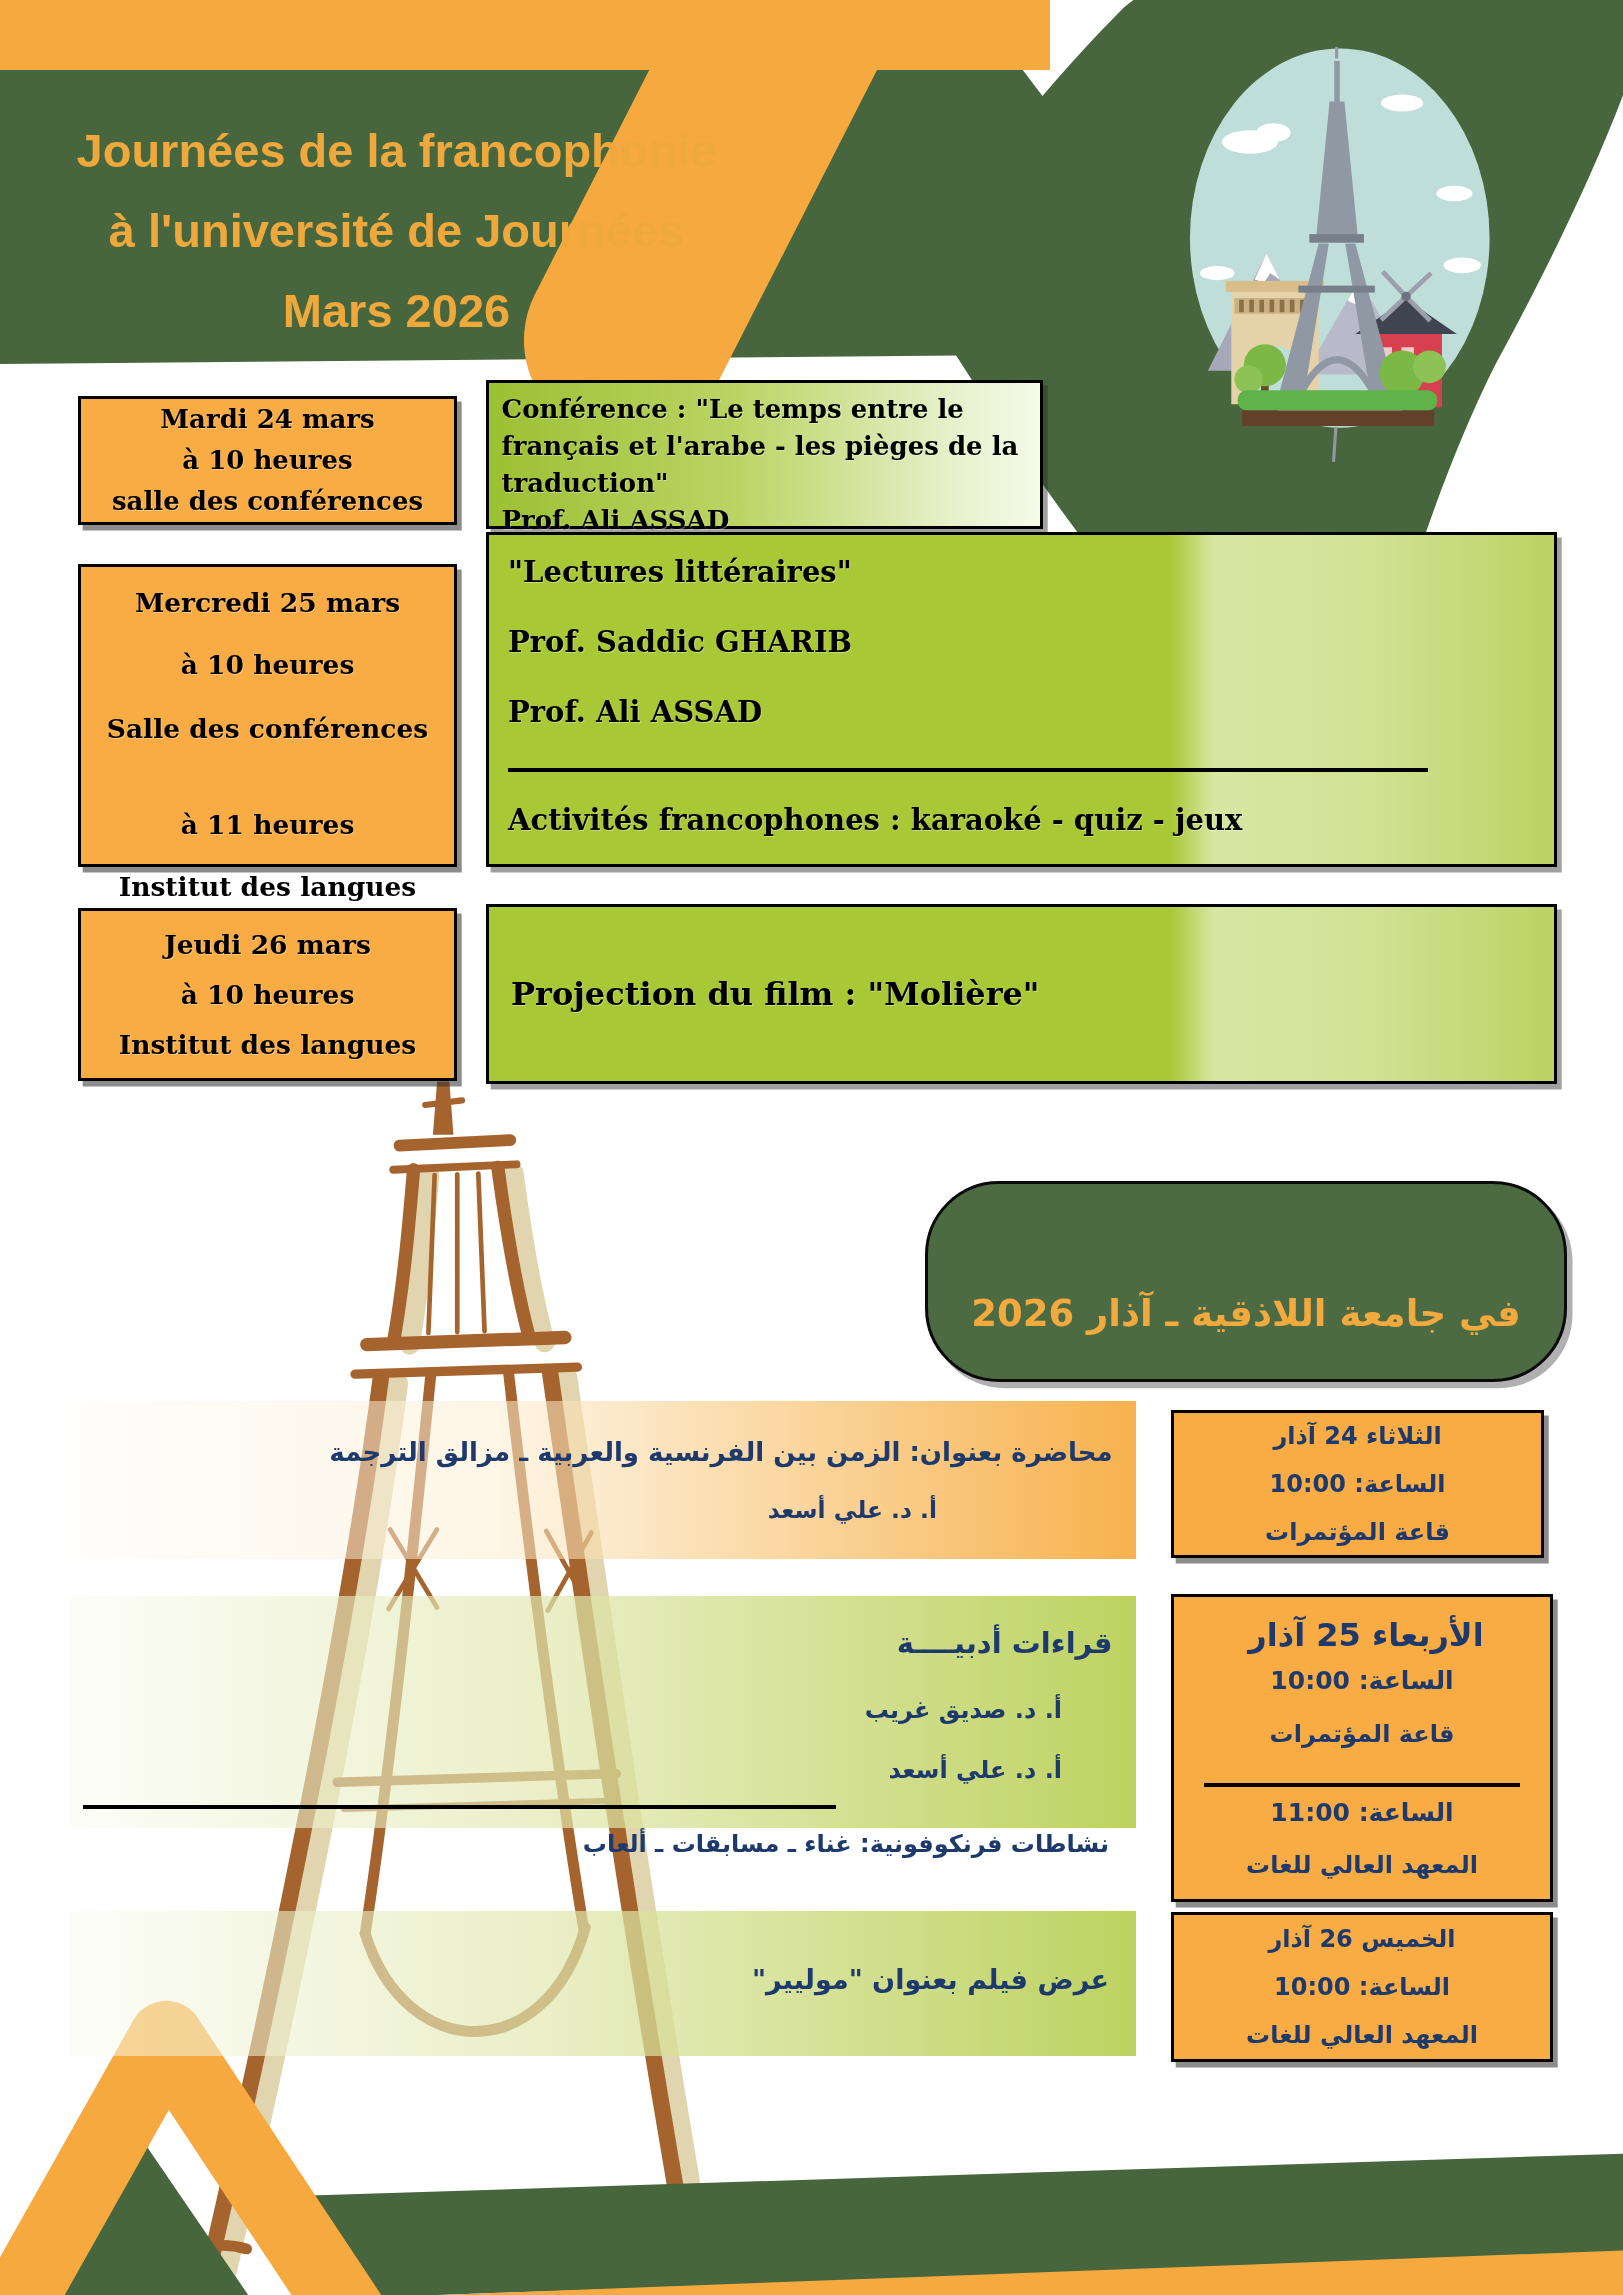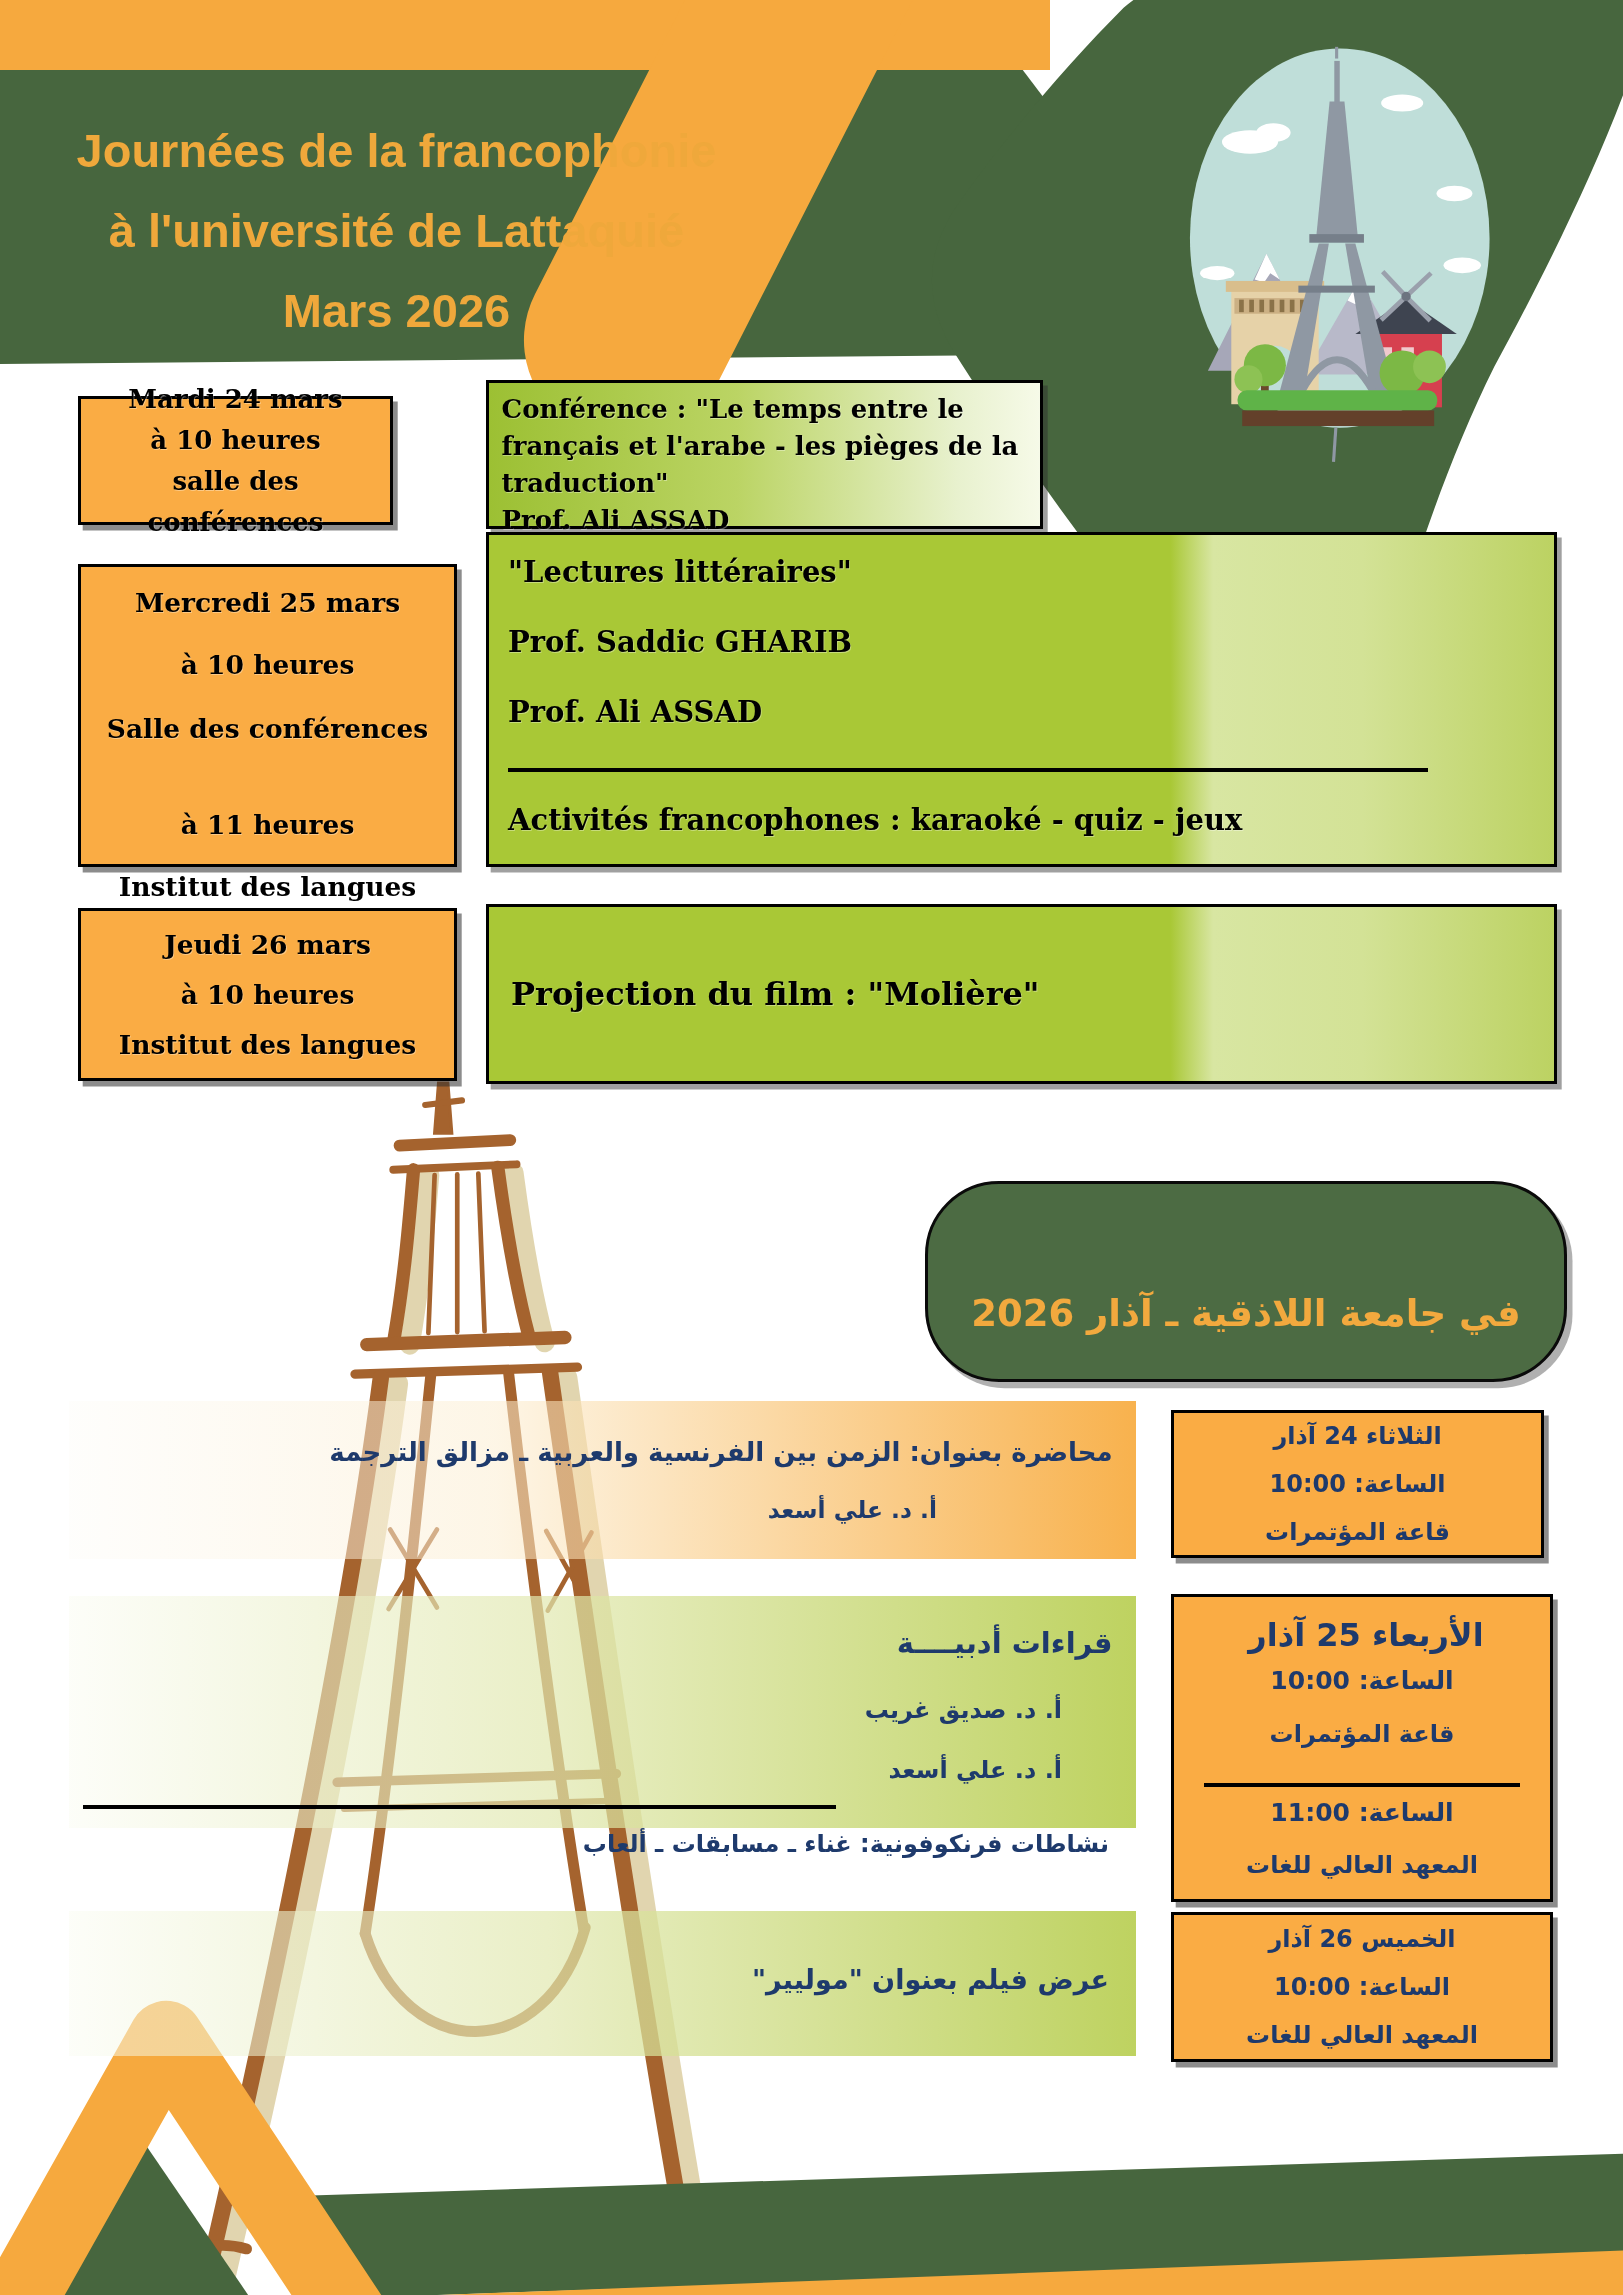--- a/index.html
+++ b/index.html
@@ -188,25 +188,25 @@
 
   <svg class="bottom-svg" width="1623" height="2295" viewBox="0 0 2080 2941">
     <polygon points="0,2941 152,2698 318,2941" fill="#47663E"></polygon>
     <polygon points="388,2814 2080,2760 2080,2892 560,2941 388,2941" fill="#47663E"></polygon>
     <polygon points="565,2941 2080,2884 2080,2941" fill="#F6A93E"></polygon>
     <polyline points="-12,3012 213,2612 478,3012" fill="none" stroke="#F6A93E" stroke-width="96" stroke-linejoin="round"></polyline>
   </svg>
 
   <div class="title-fr">
     <div>Journées de la francophonie</div>
-    <div>à l'université de  Lattaquié</div>
+    <div>à l'université de  Journées</div>
     <div>Mars 2026</div>
   </div>
 
-  <div class="bx orange-bx fr-when" style="left:78px;top:396px;width:315px;height:129px;font-size:26px;line-height:41px;">
+  <div class="bx orange-bx fr-when" style="left:78px;top:396px;width:379px;height:129px;font-size:26px;line-height:41px;">
     <div>Mardi 24 mars</div>
     <div>à 10 heures</div>
     <div>salle des conférences</div>
   </div>
   <div class="bx green-bx1 fr-what" style="left:486px;top:380px;width:557px;height:149px;font-size:26px;line-height:37px;padding:7.8px 12.5px;">
     <div>Conférence : "Le temps entre le français et l'arabe - les pièges de la traduction"</div>
     <div>Prof. Ali ASSAD</div>
   </div>
 
   <div class="bx orange-bx fr-when" style="left:78px;top:564px;width:379px;height:303px;font-size:26.5px;justify-content:flex-start;">

